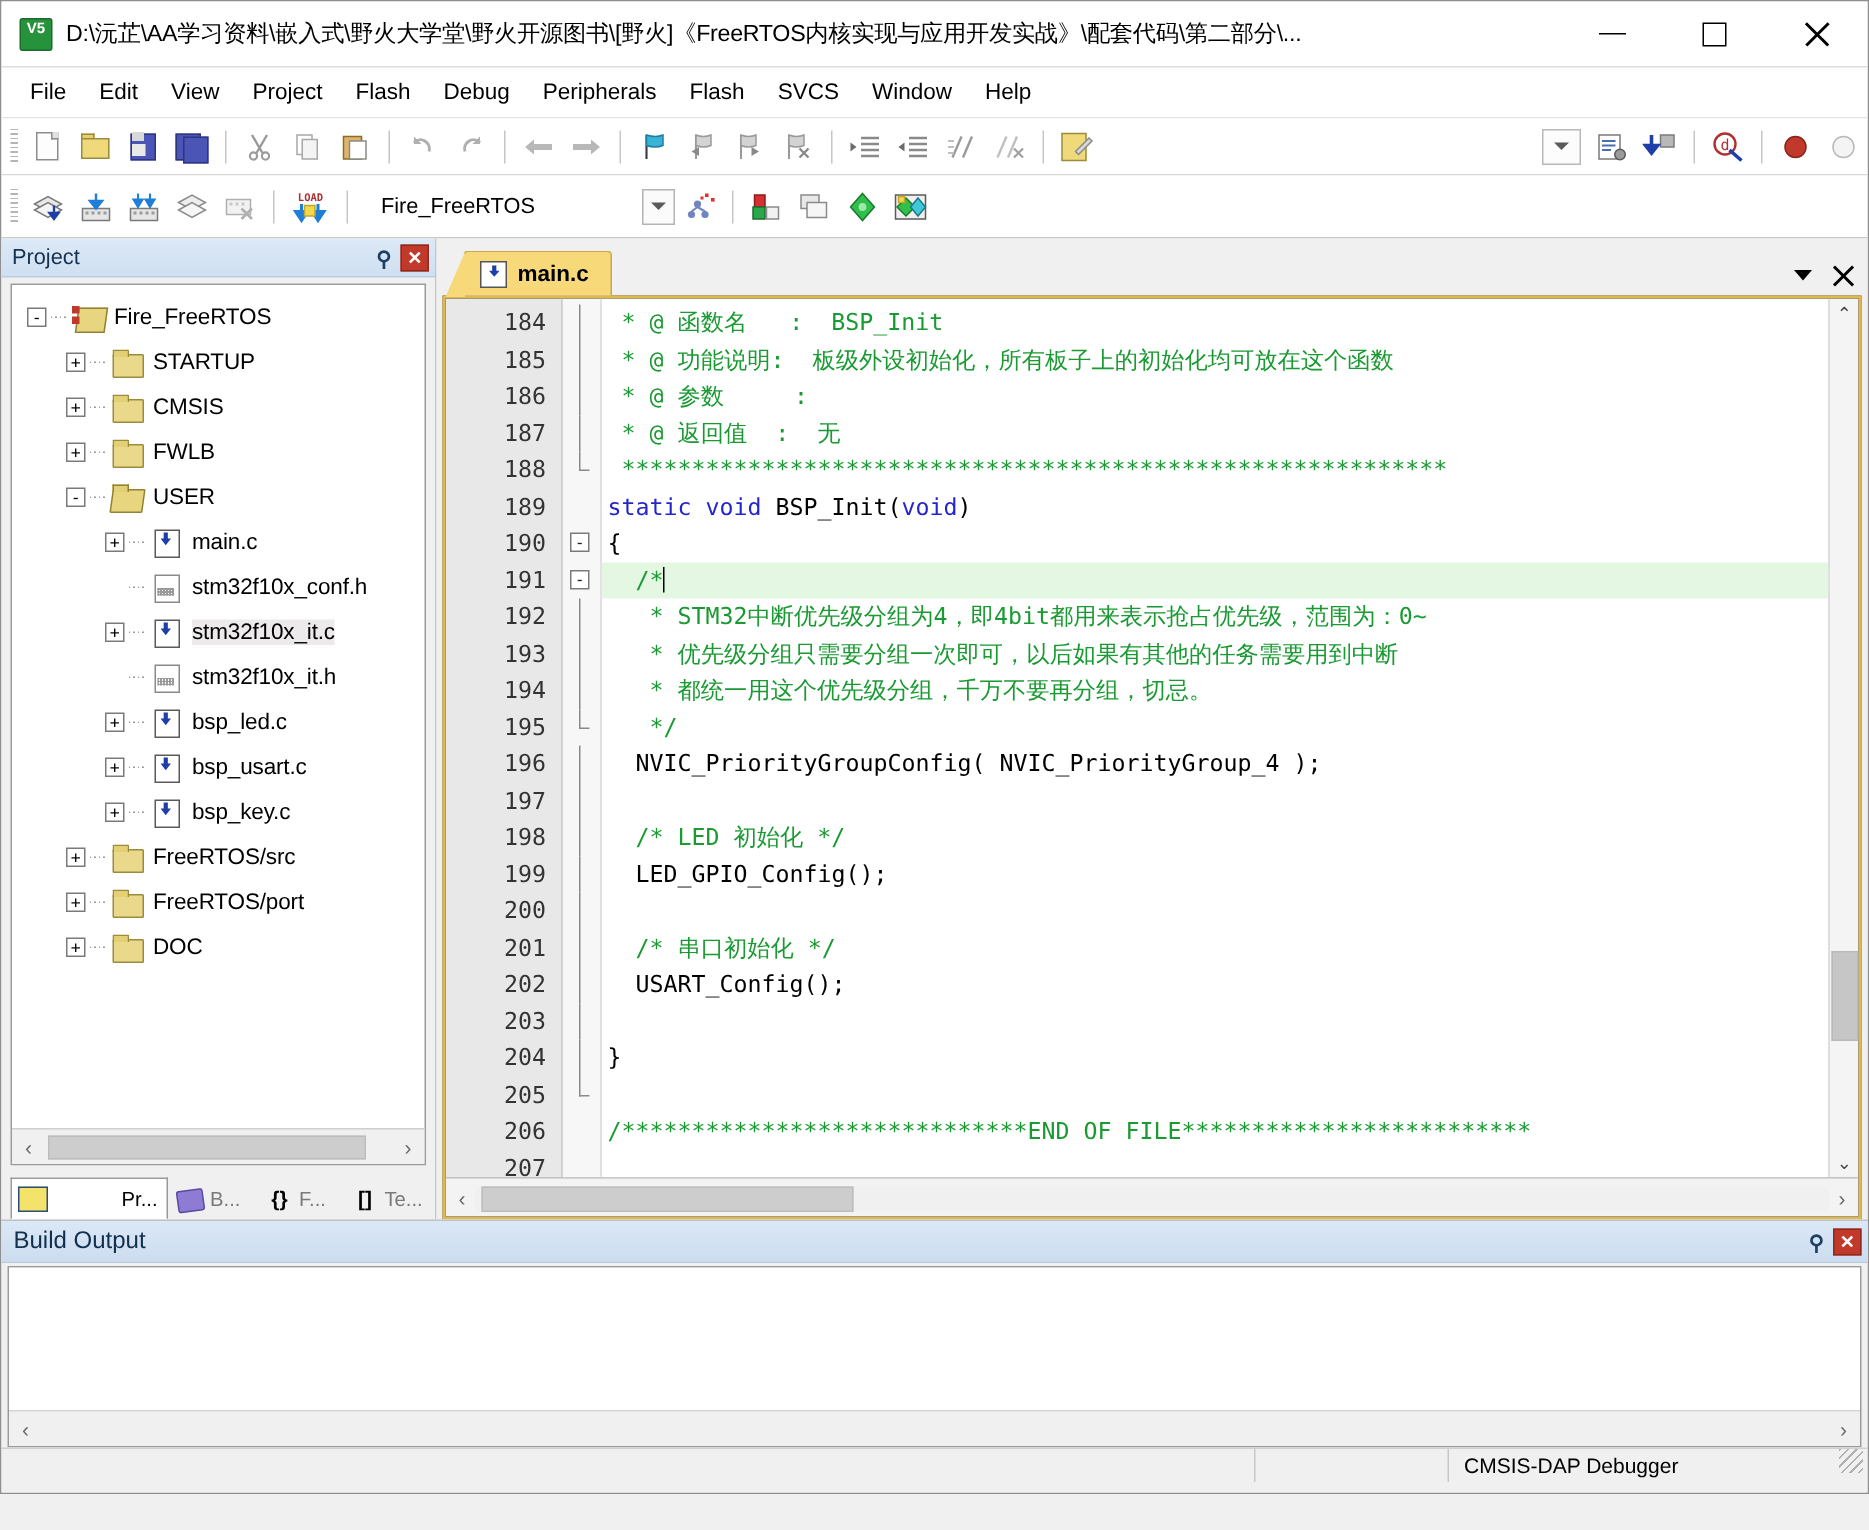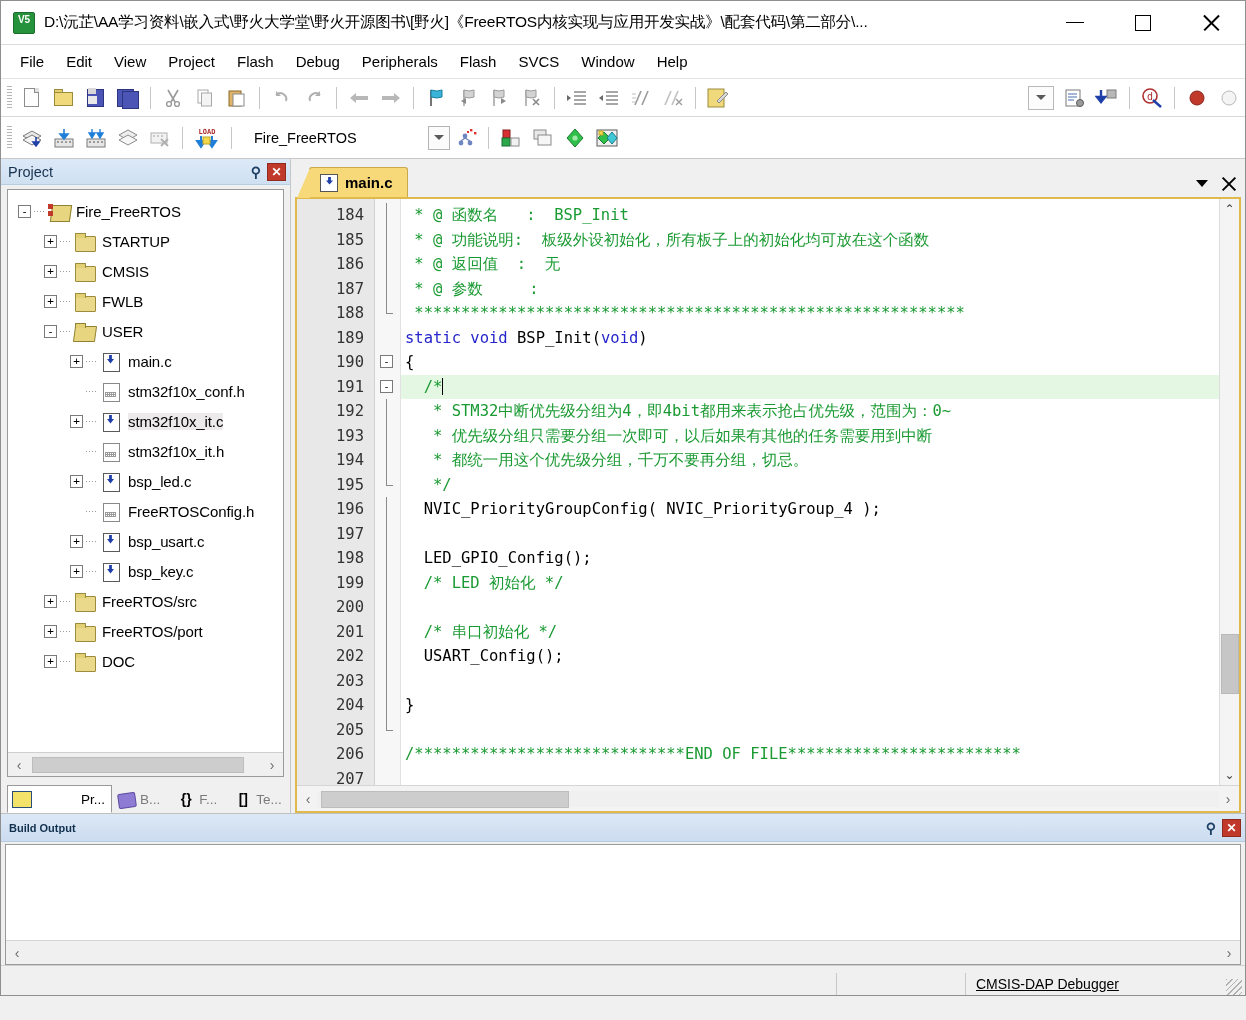--- a/index.html
+++ b/index.html
@@ -417,42 +417,42 @@
     height: 152px; min-height: 152px;
     display: flex; flex-direction: column;
     background: #f0f0f0; border-top: 1px solid #c0c0c0;
   }
   .build-caption {
     height: 28px; min-height: 28px;
     background: linear-gradient(to bottom,#dbe8f6 0%,#ccdcef 100%);
     display: flex; align-items: center;
     border-bottom: 1px solid #b7cbe0;
   }
-  .build-title { font-size: 11px; color: #11304e; padding-left: 8px; flex: 1 1 auto; font-weight: bold; }
+  .build-title { font-size: 16px; color: #11304e; padding-left: 8px; flex: 1 1 auto; }
   .build-body {
     flex: 1 1 auto; margin: 2px 4px 0 4px;
     border: 1px solid #9a9a9a; background: #fff;
     display: flex; flex-direction: column; overflow: hidden;
   }
   .build-text {
     flex: 1 1 auto; background: #fff; padding: 3px 5px;
     font-family: "DejaVu Sans Mono", monospace;
     font-size: 13px; color: #000; white-space: pre;
   }
   .build-hscroll {
     height: 24px; min-height: 24px; background: #f0f0f0;
     border-top: 1px solid #d5d5d5; display: flex;
     align-items: center; padding: 0 2px;
   }
 
   
   .statusbar {
     height: 30px; min-height: 30px; background: #f0f0f0;
     border-top: 1px solid #cfcfcf; display: flex;
-    align-items: flex-end; position: relative; text-decoration: underline;
+    align-items: flex-start; position: relative;
   }
   .sb-cell {
     height: 22px; display: flex; align-items: center;
     font-size: 14px; color: #000; padding: 0 10px;
   }
   .sb-sep { width: 1px; height: 22px; background: #c7c7c7; }
   .sb-spacer { flex: 1 1 auto; }
   .sb-grip {
     width: 16px; height: 16px; margin-right: 3px;
     background-image:
@@ -892,27 +892,20 @@
               <span class="dotline"></span>
               <span class="ic ic-h"></span>
               <span class="tlabel">stm32f10x_it.h</span>
             </div>
             <div class="tnode">
               <span class="tind" style="width: 62px;"></span>
               <span class="expander">+</span>
               <span class="dotline"></span>
               <span class="ic ic-c"></span>
               <span class="tlabel">bsp_led.c</span>
-            </div>
-            <div class="tnode">
-              <span class="tind" style="width: 62px;"></span>
-              <span class="expander none"></span>
-              <span class="dotline"></span>
-              <span class="ic ic-h"></span>
-              <span class="tlabel">FreeRTOSConfig.h</span>
             </div>
             <div class="tnode">
               <span class="tind" style="width: 62px;"></span>
               <span class="expander">+</span>
               <span class="dotline"></span>
               <span class="ic ic-c"></span>
               <span class="tlabel">bsp_usart.c</span>
             </div>
             <div class="tnode">
               <span class="tind" style="width: 62px;"></span>
@@ -1084,34 +1077,34 @@
               </div>
               <div class="fline">
                 <span class="fold-end"></span>
               </div>
               <div class="fline"></div>
               <div class="fline"></div>
             </div>
           <div class="codearea" id="codearea">
               <div class="cline"><span class="c-cmt"> * @ 函数名   :  BSP_Init</span></div>
               <div class="cline"><span class="c-cmt"> * @ 功能说明:  板级外设初始化，所有板子上的初始化均可放在这个函数</span></div>
+              <div class="cline"><span class="c-cmt"> * @ 参数     :</span></div>
               <div class="cline"><span class="c-cmt"> * @ 返回值  :  无</span></div>
-              <div class="cline"><span class="c-cmt"> * @ 参数     :</span></div>
               <div class="cline"><span class="c-cmt"> ***********************************************************</span></div>
               <div class="cline"><span class="c-kw">static void </span><span class="c-txt">BSP_Init(</span><span class="c-kw">void</span><span class="c-txt">)</span></div>
               <div class="cline"><span class="c-txt">{</span></div>
               <div class="cline current"><span class="c-cmt">  /*</span><span class="caret"></span></div>
               <div class="cline"><span class="c-cmt">   * STM32中断优先级分组为4，即4bit都用来表示抢占优先级，范围为：0~</span></div>
               <div class="cline"><span class="c-cmt">   * 优先级分组只需要分组一次即可，以后如果有其他的任务需要用到中断</span></div>
               <div class="cline"><span class="c-cmt">   * 都统一用这个优先级分组，千万不要再分组，切忌。</span></div>
               <div class="cline"><span class="c-cmt">   */</span></div>
               <div class="cline"><span class="c-txt">  NVIC_PriorityGroupConfig( NVIC_PriorityGroup_4 );</span></div>
               <div class="cline"><span class="c-txt"></span></div>
+              <div class="cline"><span class="c-cmt">  /* LED 初始化 */</span></div>
               <div class="cline"><span class="c-txt">  LED_GPIO_Config();</span></div>
-              <div class="cline"><span class="c-cmt">  /* LED 初始化 */</span></div>
               <div class="cline"><span class="c-txt"></span></div>
               <div class="cline"><span class="c-cmt">  /* 串口初始化 */</span></div>
               <div class="cline"><span class="c-txt">  USART_Config();</span></div>
               <div class="cline"><span class="c-txt"></span></div>
               <div class="cline"><span class="c-txt">}</span></div>
               <div class="cline"><span class="c-txt"></span></div>
               <div class="cline"><span class="c-cmt">/*****************************END OF FILE*************************</span></div>
               <div class="cline"><span class="c-txt"></span></div>
             </div>
           <div class="vscroll">

